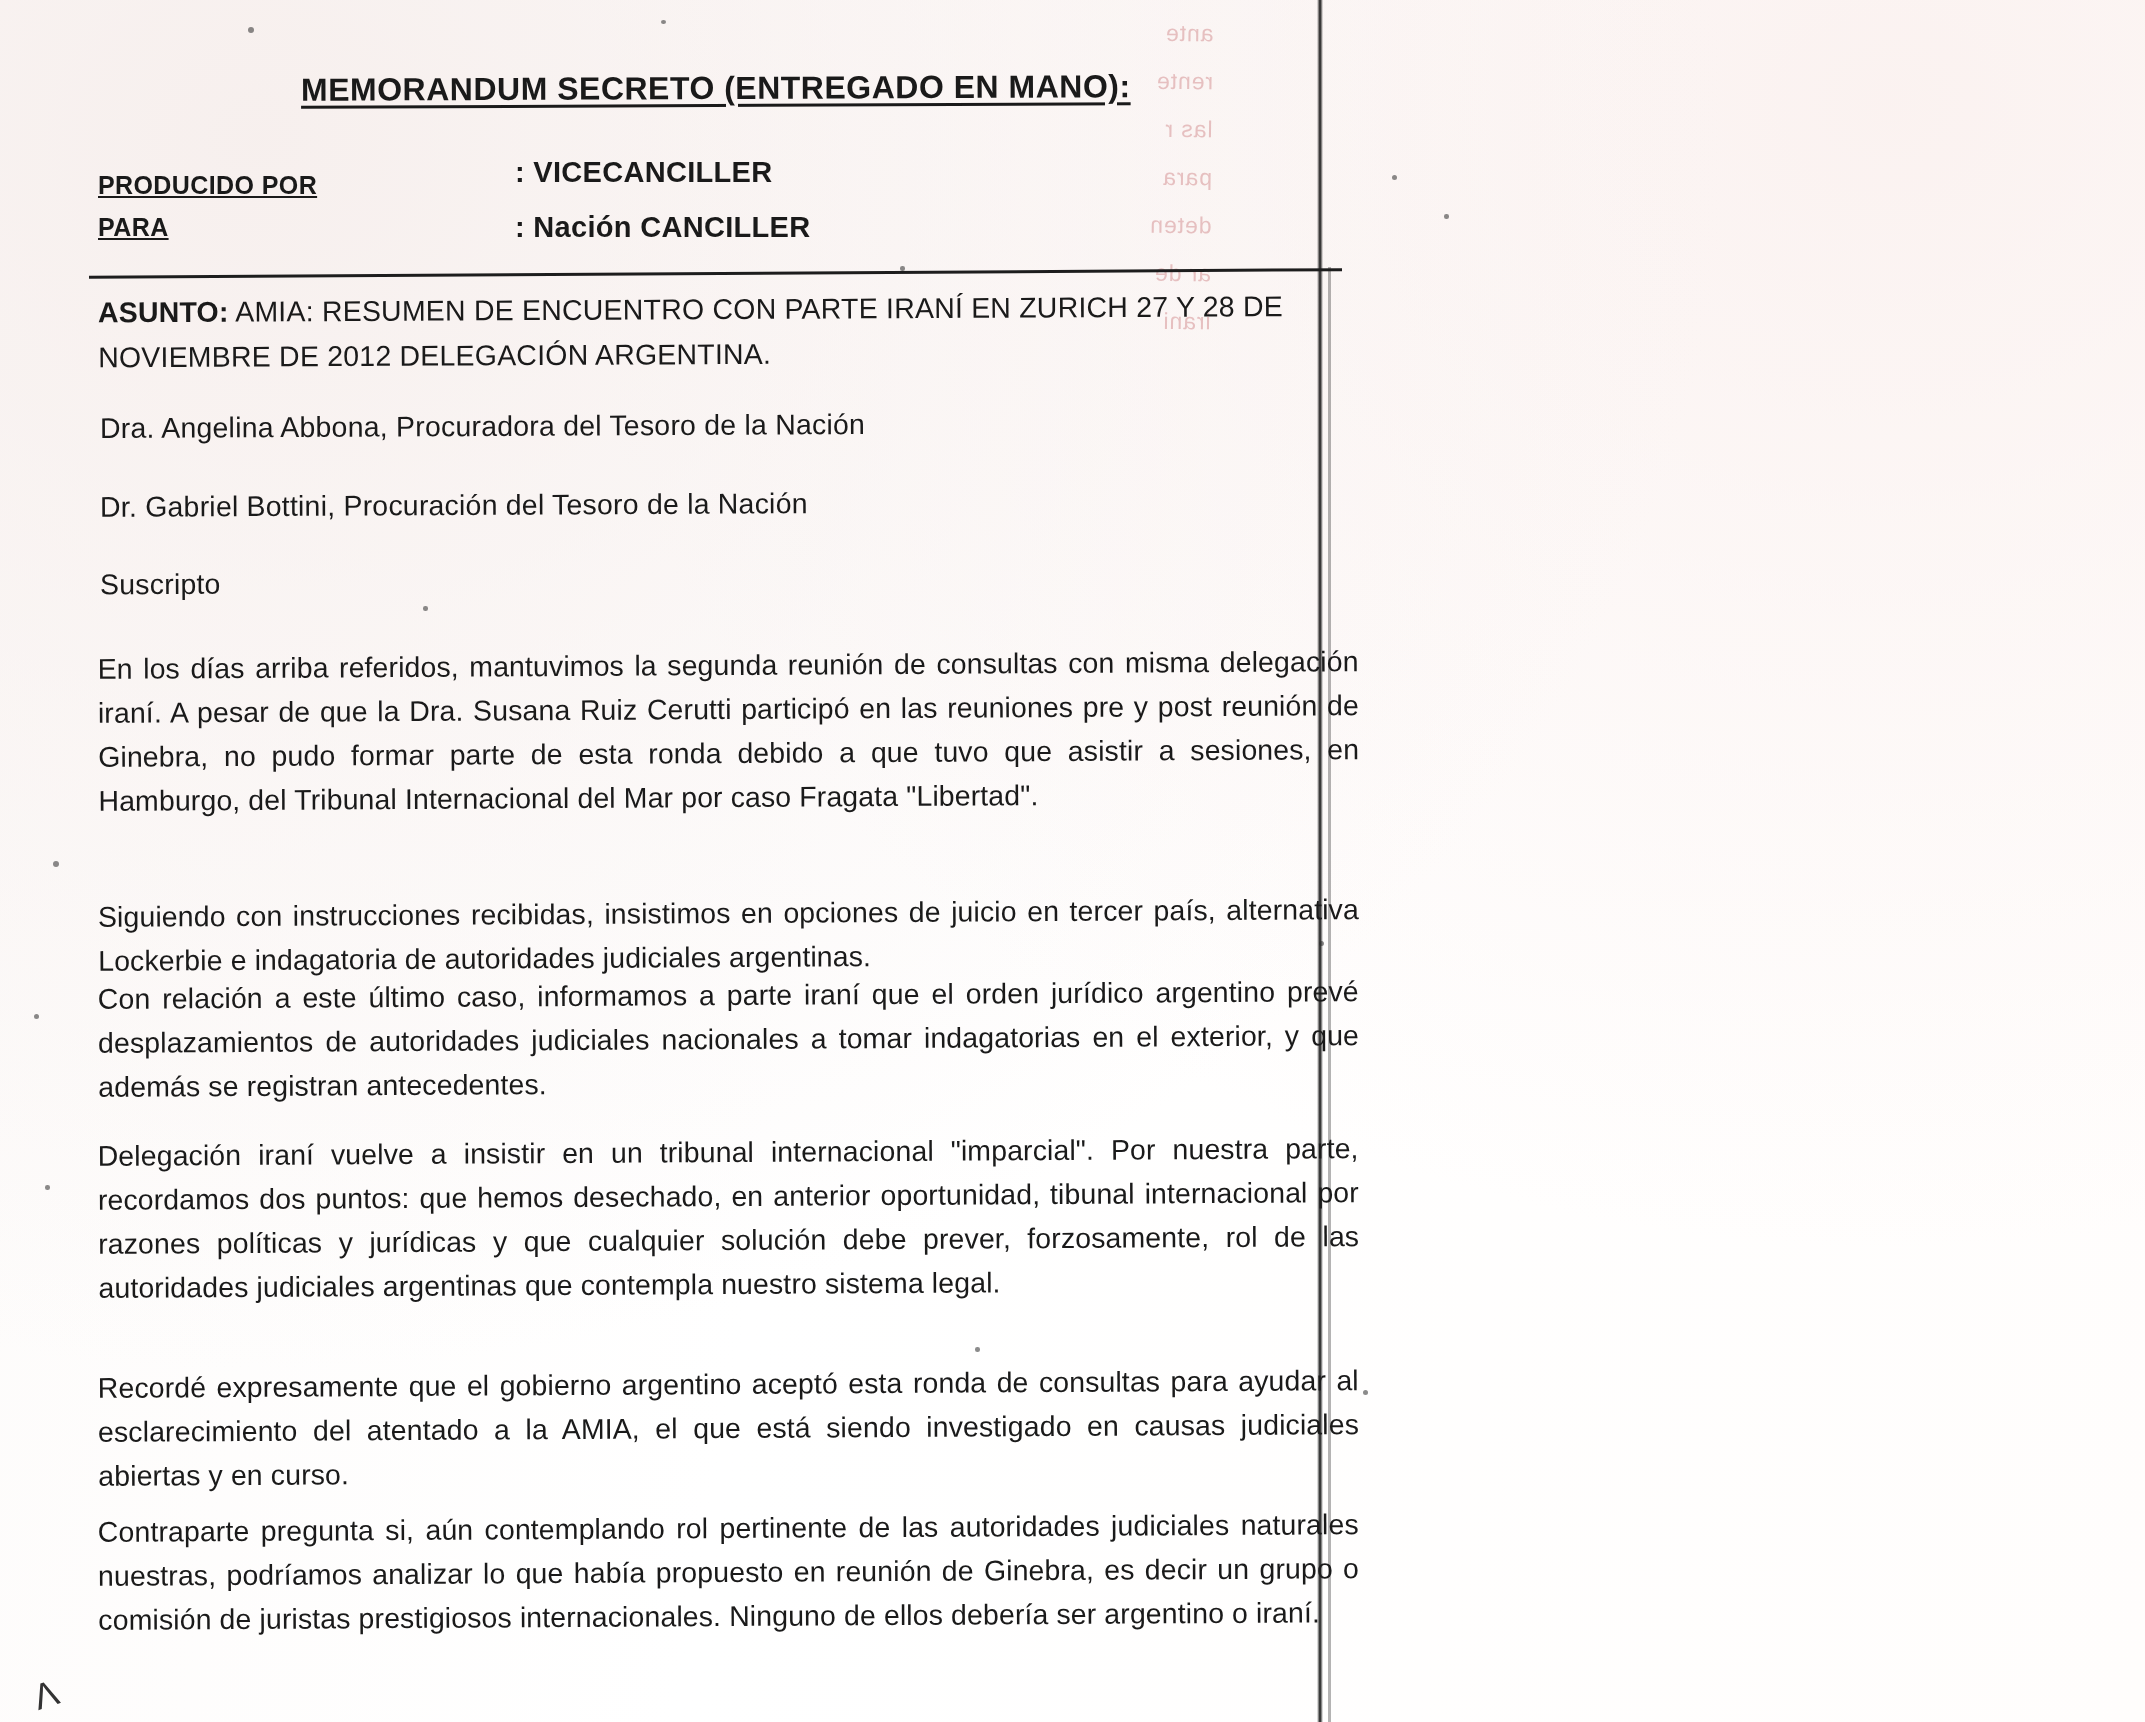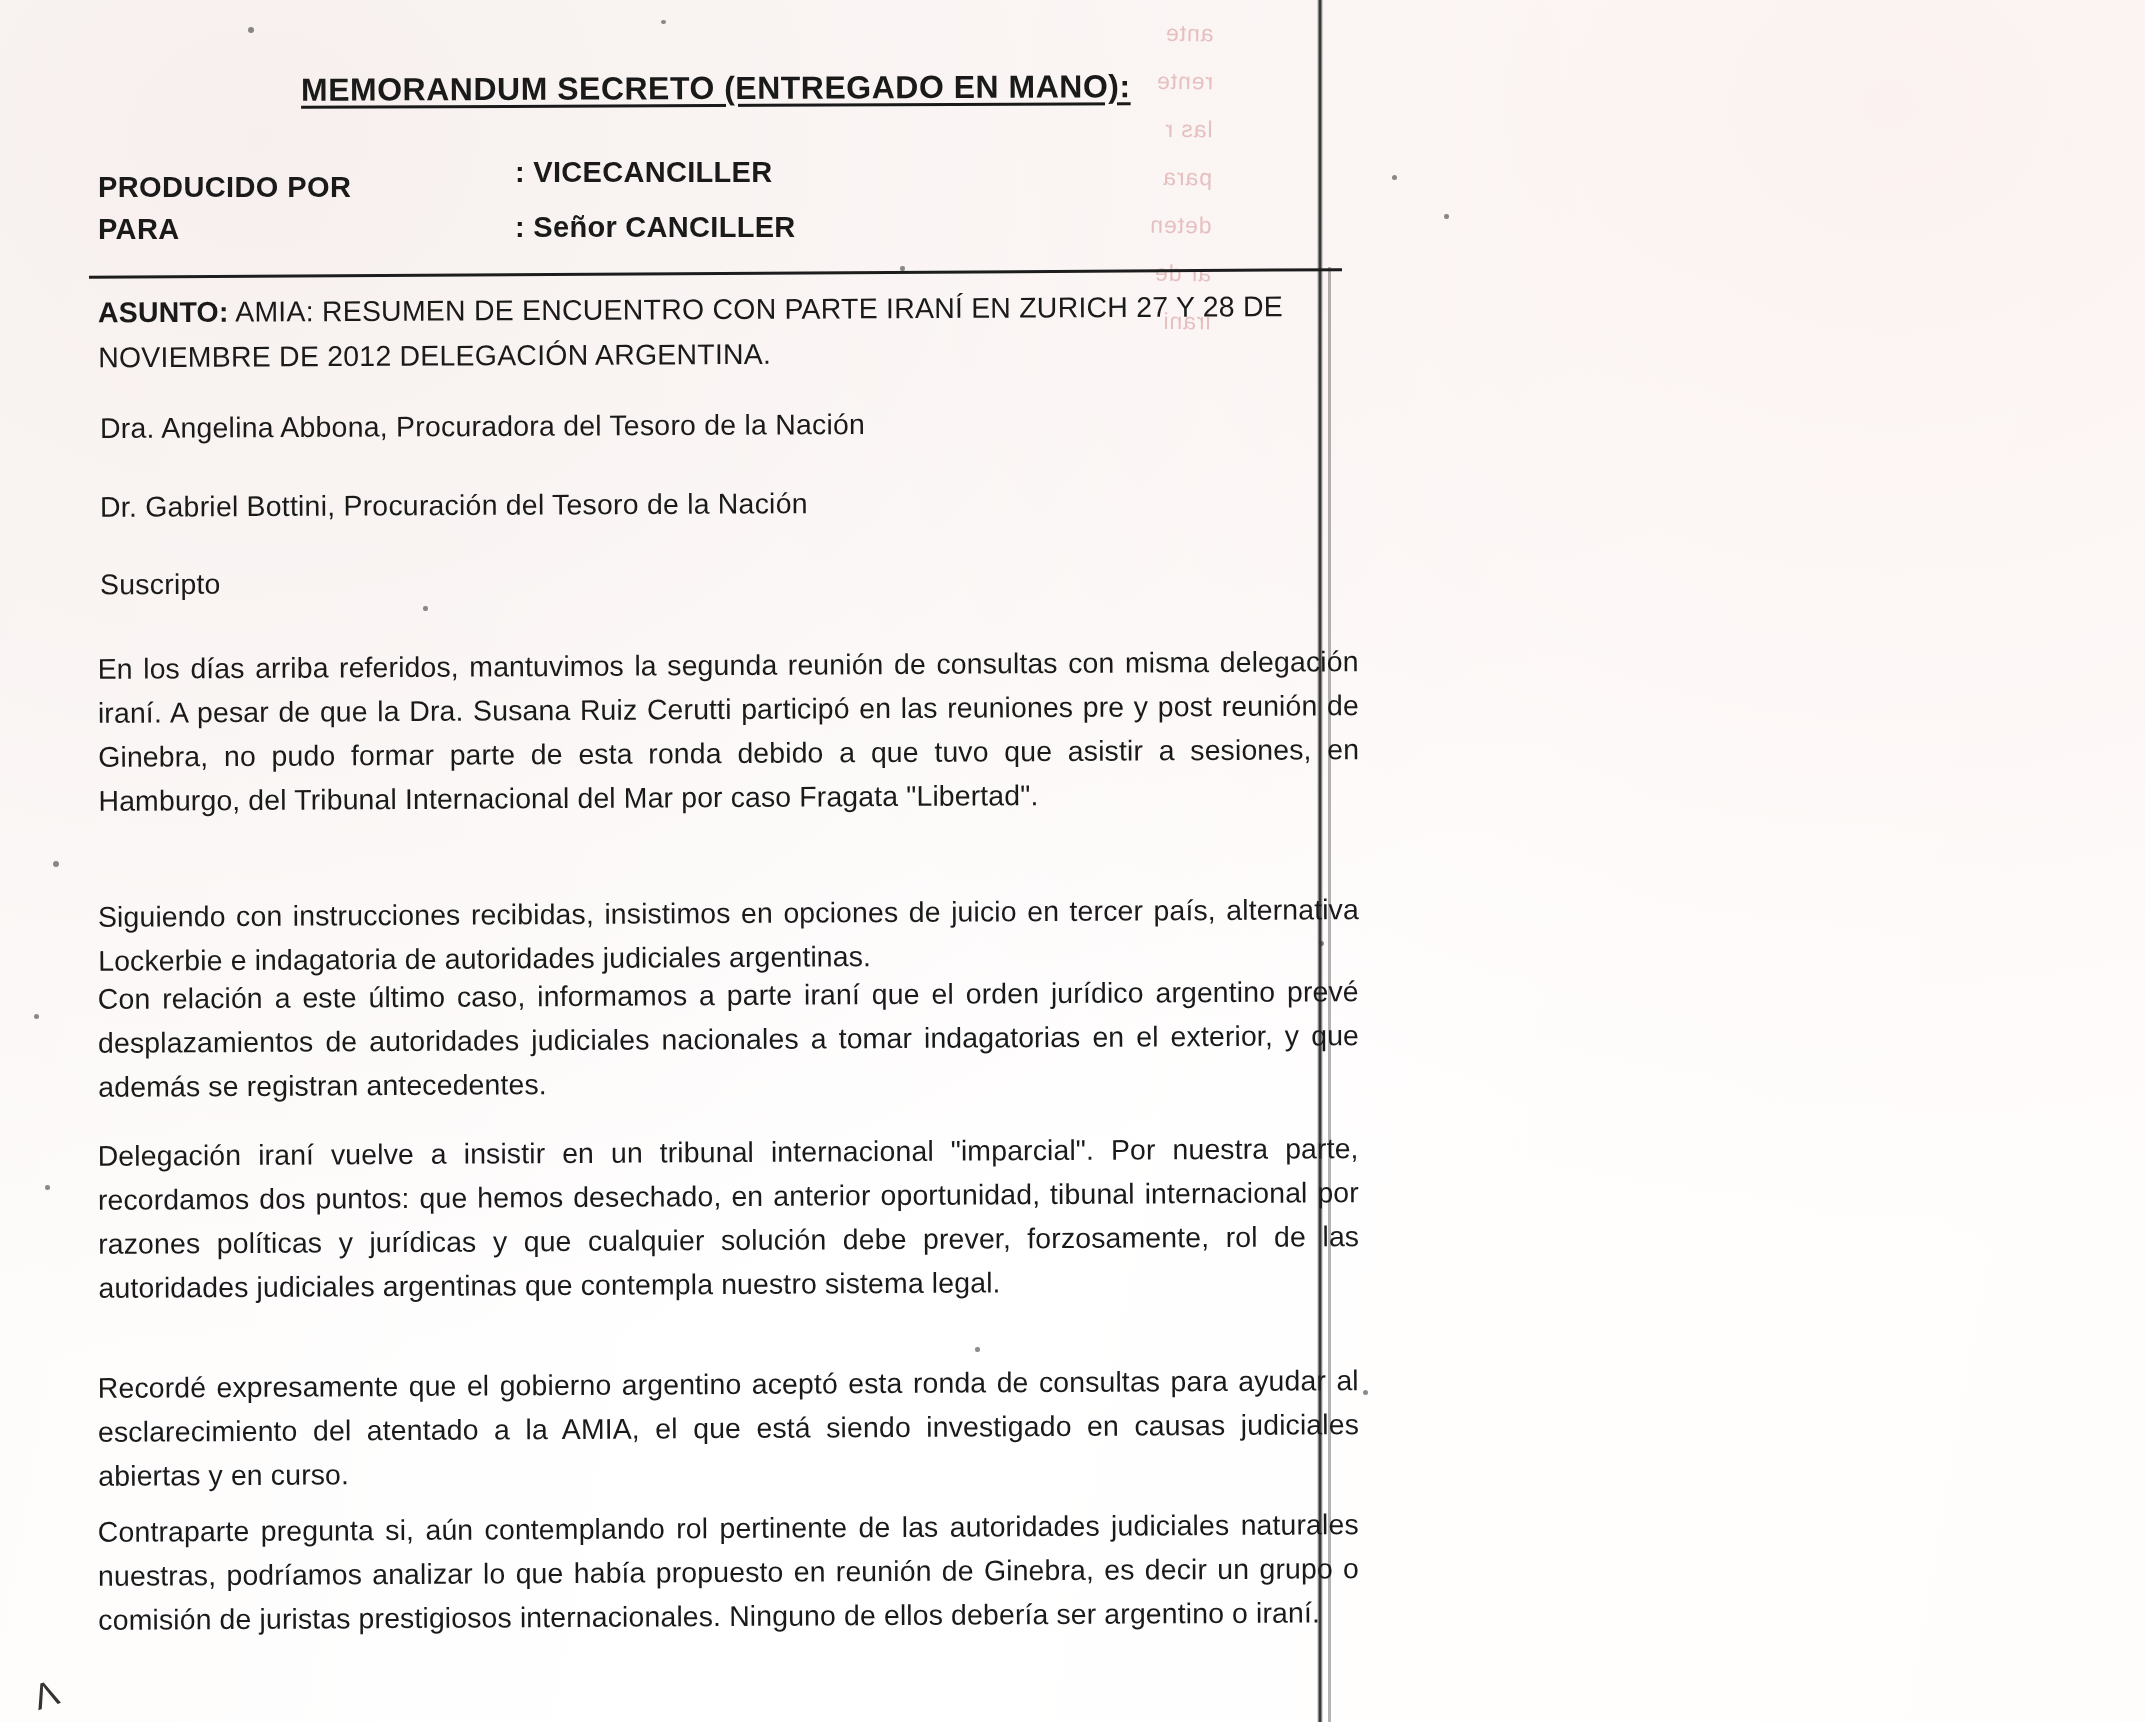--- a/index.html
+++ b/index.html
@@ -81,24 +81,25 @@
     font-weight: bold;
     letter-spacing: 0.5px;
     text-decoration: underline;
     text-underline-offset: 4.5px;
     transform: rotate(-0.25deg);
     white-space: nowrap;
   }
 
   .field-label {
     position: absolute;
-    font-size: 29px;
+    font-size: 25px;
     font-weight: bold;
     letter-spacing: 0.4px;
     white-space: nowrap;
+    text-decoration: underline;
   }
   .field-value {
     position: absolute;
     font-size: 29px;
     font-weight: bold;
     letter-spacing: 0.3px;
     white-space: nowrap;
   }
 
   .rule {
@@ -184,21 +185,21 @@
 <div class="speck" style="left:1363px; top:1390px; width:5.3px; height:5.3px;"></div>
 
 <div class="doc">
 
   <div class="title">MEMORANDUM SECRETO (ENTREGADO EN MANO):</div>
 
   <div class="field-label" style="left:98px; top:171px;">PRODUCIDO POR</div>
   <div class="field-value" style="left:515px; top:156px;">: VICECANCILLER</div>
 
   <div class="field-label" style="left:98px; top:213px;">PARA</div>
-  <div class="field-value" style="left:515px; top:211px;">: Señor CANCILLER</div>
+  <div class="field-value" style="left:515px; top:211px;">: Nación CANCILLER</div>
 
   <div class="rule"></div>
 
   <div class="subject">
     <b>ASUNTO:</b>
     <span>AMIA: RESUMEN DE ENCUENTRO CON PARTE IRANÍ EN ZURICH 27 Y 28 DE NOVIEMBRE DE 2012 DELEGACIÓN ARGENTINA.</span>
   </div>
 
   <div class="line" style="left:100px; top:410px;">Dra. Angelina Abbona, Procuradora del Tesoro de la Nación</div>
   <div class="line" style="left:100px; top:489px;">Dr. Gabriel Bottini, Procuración del Tesoro de la Nación</div>

